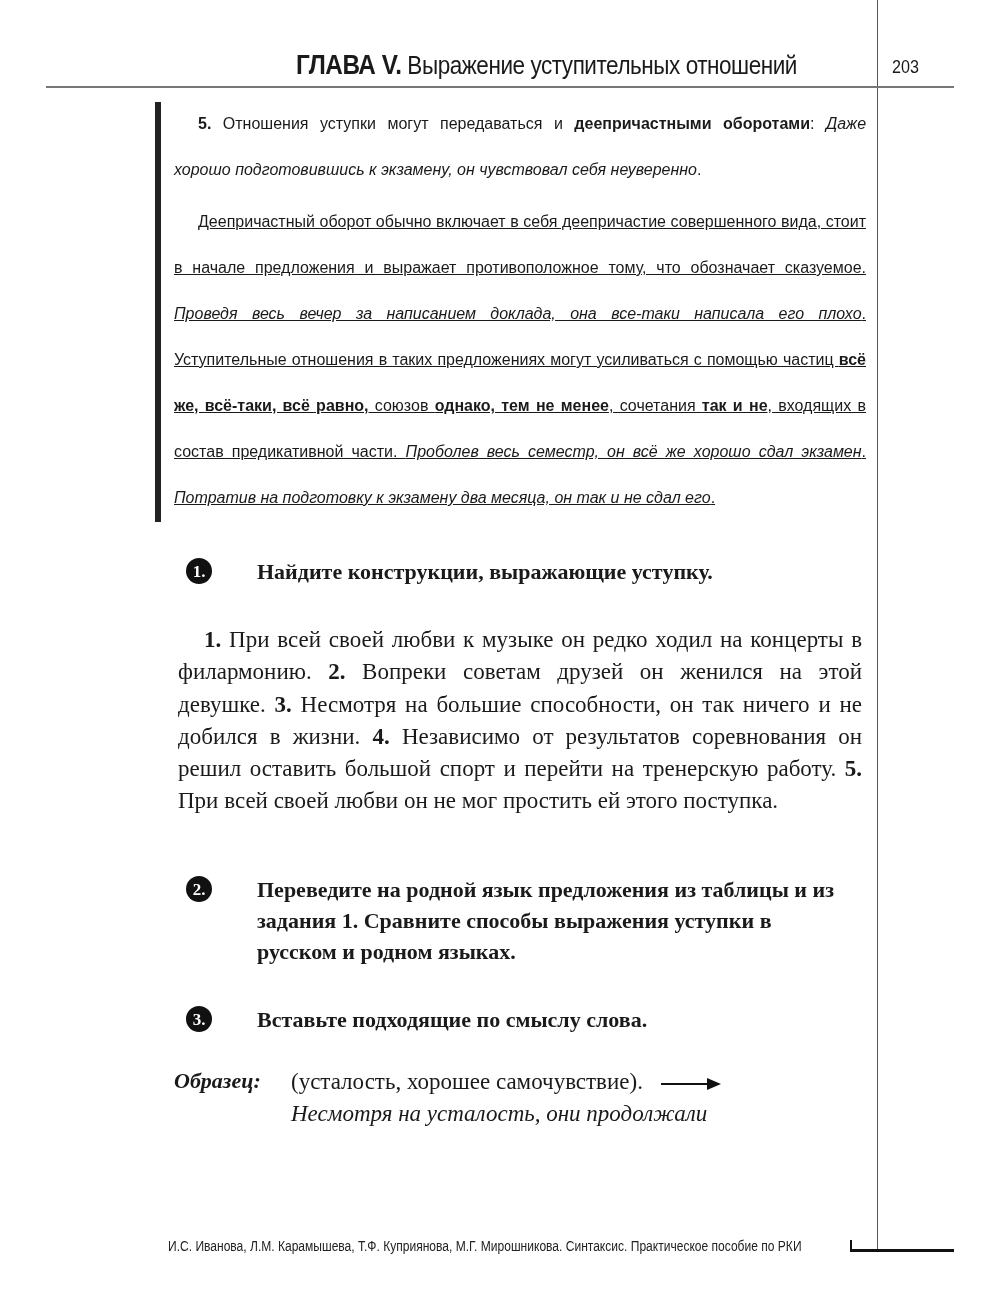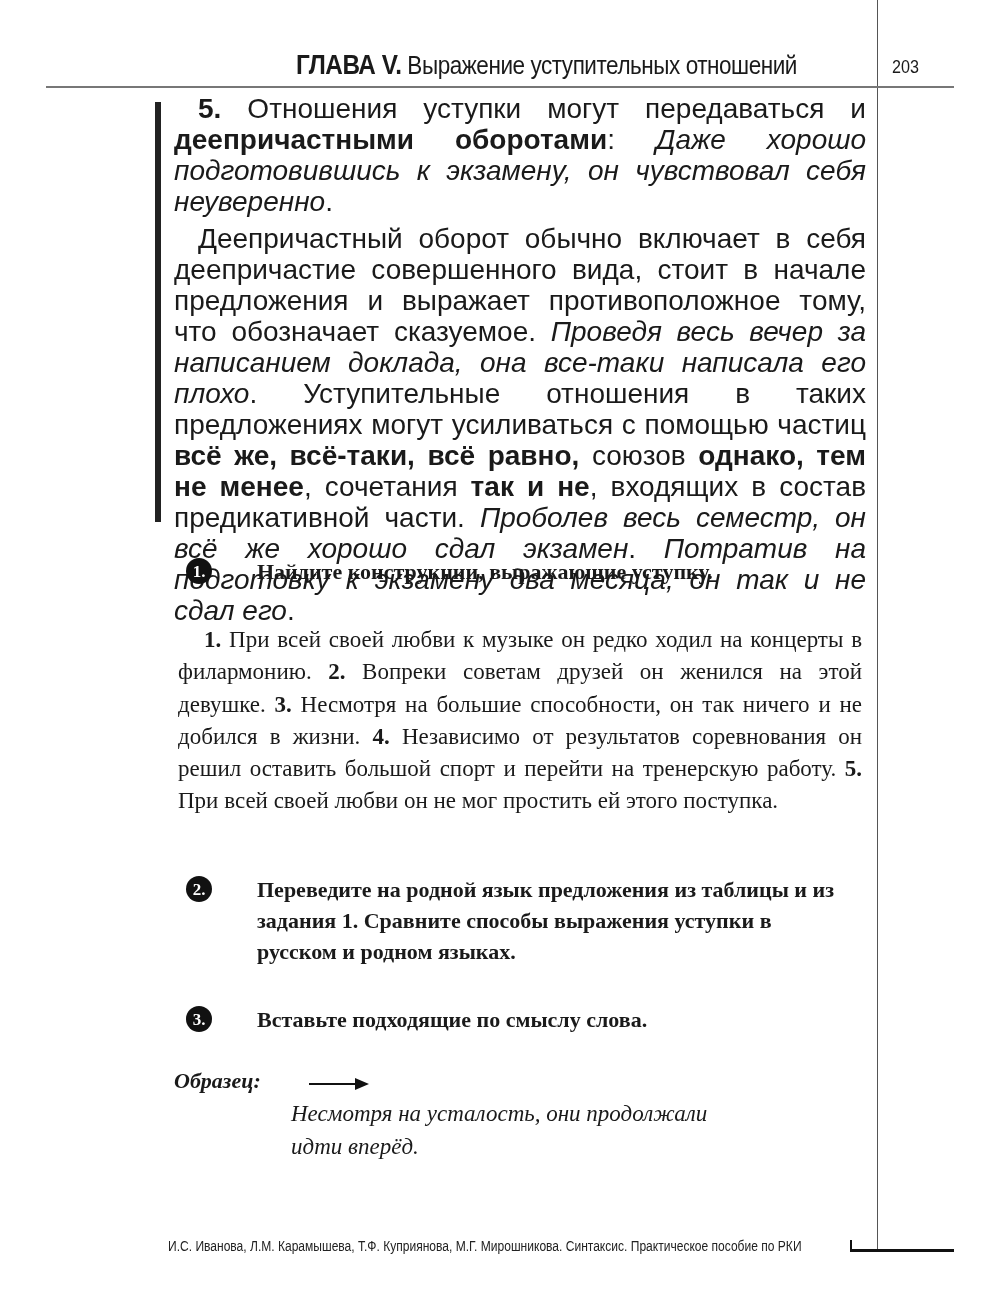--- a/index.html
+++ b/index.html
@@ -3,23 +3,23 @@
 <meta charset="utf-8">
 <style>
   html, body { margin: 0; padding: 0; }
   body { width: 1000px; height: 1300px; background: #ffffff; position: relative; overflow: hidden; color: #1a1a1a; }
   .vline { position: absolute; left: 877px; top: 0; width: 1px; height: 1250px; background: #555; }
   .hline-top { position: absolute; left: 46px; top: 86px; width: 908px; height: 2px; background: #777; }
   .running-head { position: absolute; left: 296px; top: 50px; font-family: "Liberation Sans", sans-serif; font-size: 25px; letter-spacing: -0.5px; white-space: nowrap; transform: scaleX(0.9); transform-origin: left; }
   .running-head .ch { font-weight: bold; font-size: 27px; }
   .page-num { position: absolute; left: 892px; top: 56px; font-family: "Liberation Sans", sans-serif; font-size: 19px; transform: scaleX(0.85); transform-origin: left; }
   .sidebar-bar { position: absolute; left: 155px; top: 102px; width: 6px; height: 420px; background: #222; }
-  .theory { position: absolute; left: 174px; top: 93px; width: 692px; font-family: "Liberation Sans", sans-serif; font-size: 28px; line-height: 31px; text-align: justify; }
+  .theory { position: absolute; left: 174px; top: 101px; width: 692px; font-family: "Liberation Sans", sans-serif; font-size: 16px; line-height: 46px; text-align: justify; }
   .theory p { margin: 0; text-indent: 24px; }
-  .theory p + p { margin-top: 6px; }
+  .theory p + p { margin-top: 6px; text-decoration: underline; }
   .theory b { font-weight: bold; }
   .theory i { font-style: italic; }
   .task { position: absolute; left: 186px; font-family: "Liberation Serif", serif; font-weight: bold; font-size: 22px; line-height: 31px; }
   .task .num { position: absolute; left: 0; top: 2px; width: 26px; height: 26px; border-radius: 50%; background: #111; color: #fff; font-size: 17px; font-weight: bold; text-align: center; line-height: 27px; }
   .task .text { position: absolute; left: 71px; width: 600px; }
   .ex { position: absolute; left: 174px; top: 620px; width: 692px; font-family: "Liberation Serif", serif; font-size: 23px; line-height: 32.3px; text-align: justify; }
   .ex p { margin: 4px; text-indent: 26px; }
   .ex b { font-weight: bold; }
   .sample-label { position: absolute; left: 174px; top: 1068px; font-family: "Liberation Serif", serif; font-style: italic; font-weight: bold; font-size: 22px; }
   .sample { position: absolute; left: 291px; top: 1066px; font-family: "Liberation Serif", serif; font-size: 23px; line-height: 32.3px; width: 560px; }
@@ -65,20 +65,19 @@
   <span class="text" style="width:590px;">Переведите на родной язык предложения из таблицы и из задания 1. Сравните способы выражения уступки в русском и родном языках.</span>
 </div>
 
 <div class="task" style="top:1004px;">
   <span class="num">3.</span>
   <span class="text">Вставьте подходящие по смыслу слова.</span>
 </div>
 
 <div class="sample-label">Образец:</div>
 <div class="sample">
-  <span class="ln"><span class="arrow"></span></span>
+  <span class="ln"><span>(усталость, хорошее самочувствие).</span><span class="arrow"></span></span>
   <span class="ln"><i>Несмотря на усталость, они продолжали</i></span>
-  <span class="ln"><i>идти вперёд.</i></span>
 </div>
 
 <div class="footer">И.С. Иванова, Л.М. Карамышева, Т.Ф. Куприянова, М.Г. Мирошникова. Синтаксис. Практическое пособие по РКИ</div>
 <div class="foot-bracket"></div>
 <div class="foot-line"></div>
 
 </body></html>

